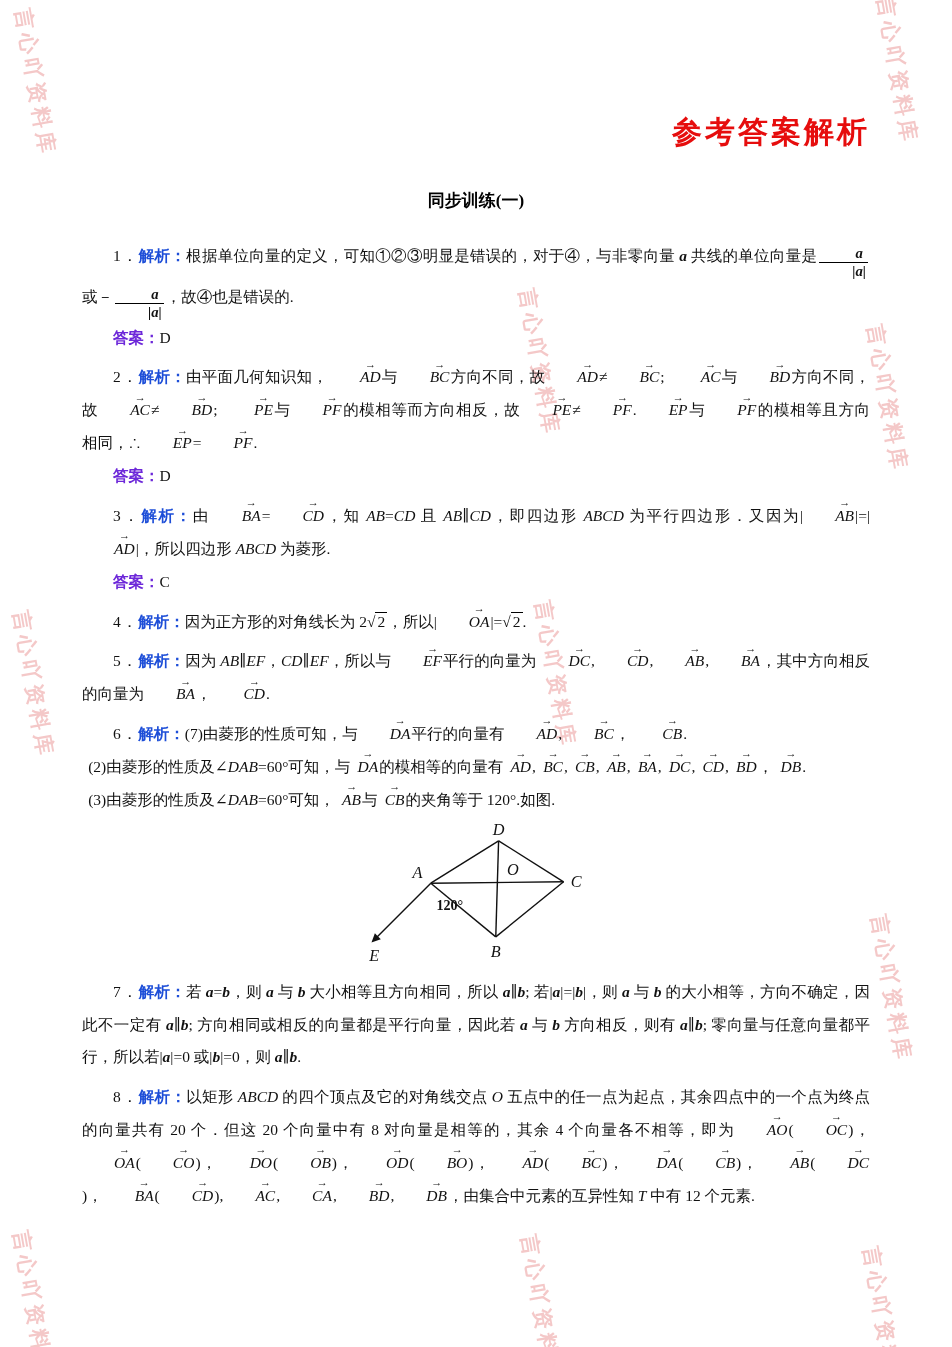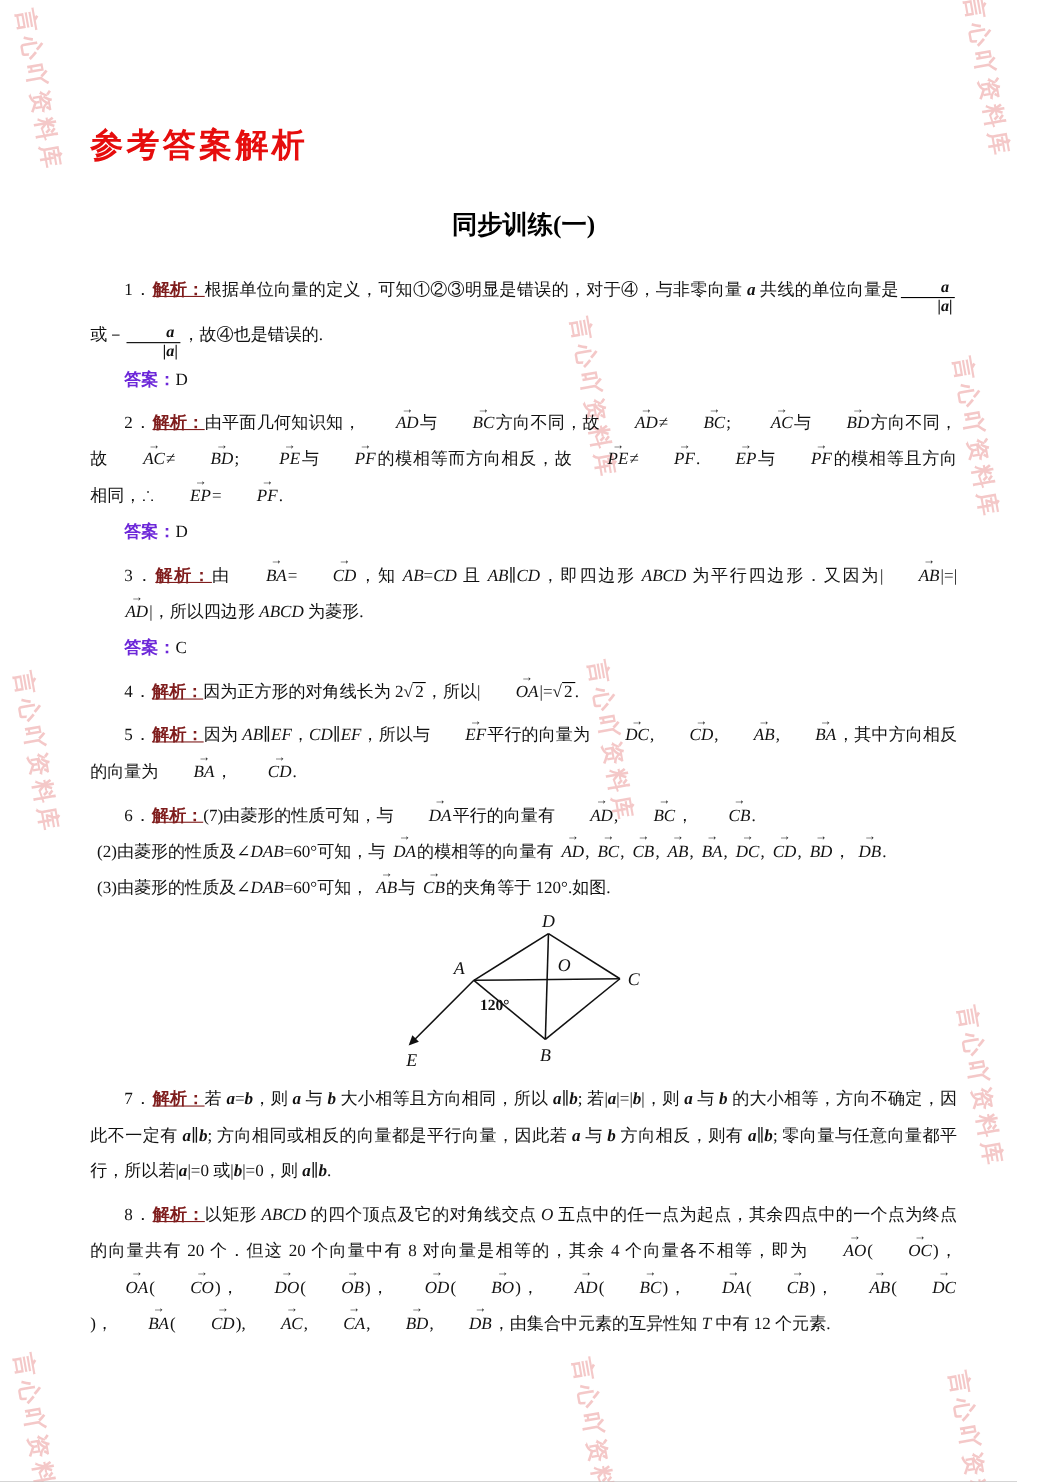--- a/index.html
+++ b/index.html
@@ -1,25 +1,25 @@
 <!DOCTYPE html>
 <html><head>
 <meta charset="utf-8">
 <style>
   html,body{margin:0;padding:0;background:#9e9e9e;}
   .page{position:relative;width:952px;height:1347px;margin:0 auto;background:#ffffff;
         font-family:"Liberation Serif","DejaVu Serif",serif;color:#111;overflow:hidden;}
   .content{padding:112px 82px 0 82px;position:relative;z-index:2;}
-  .title{color:#e60d0d;text-align:left;font-size:30px;font-weight:bold;letter-spacing:3px;margin:0 0 36px 0;}
-  .subtitle{color:#000;text-align:center;font-size:23px;font-weight:bold;margin:0 0 28px 0;}
+  .title{color:#e60d0d;text-align:right;font-size:30px;font-weight:bold;letter-spacing:3px;margin:0 0 36px 0;}
+  .subtitle{color:#000;text-align:center;font-size:17px;font-weight:bold;margin:0 0 28px 0;}
   .item{margin-bottom:7px;}
   .para{font-size:15.5px;line-height:2.12;text-indent:2em;text-align:justify;}
   .para.p-rest{text-indent:0.4em;}
   .num{letter-spacing:1px;}
-  .lab{color:#7f1d1d;font-weight:bold;text-decoration:underline;}
+  .lab{color:#1d4ed8;font-weight:bold;}
   .ans-lab{color:#6d28d9;font-weight:bold;}
   .mi{font-style:italic;font-family:"Liberation Serif",serif;}
   .mbi{font-style:italic;font-weight:bold;font-family:"Liberation Serif",serif;}
   .vec{position:relative;display:inline-block;font-style:italic;font-family:"Liberation Serif",serif;
        padding:0 1px;line-height:1.3;}
   .vec::before{content:"\2192";position:absolute;left:0;right:0;top:-0.78em;font-size:0.72em;
        line-height:1;text-align:center;font-style:normal;}
   .frac{display:inline-block;vertical-align:-1.05em;text-align:center;line-height:1.18;margin:0 2px;font-size:0.95em;}
   .fnum{display:block;border-bottom:1.2px solid #000;padding:0 5px;font-style:italic;font-weight:bold;}
   .fden{display:block;padding:0 2px;font-style:italic;font-weight:bold;}

